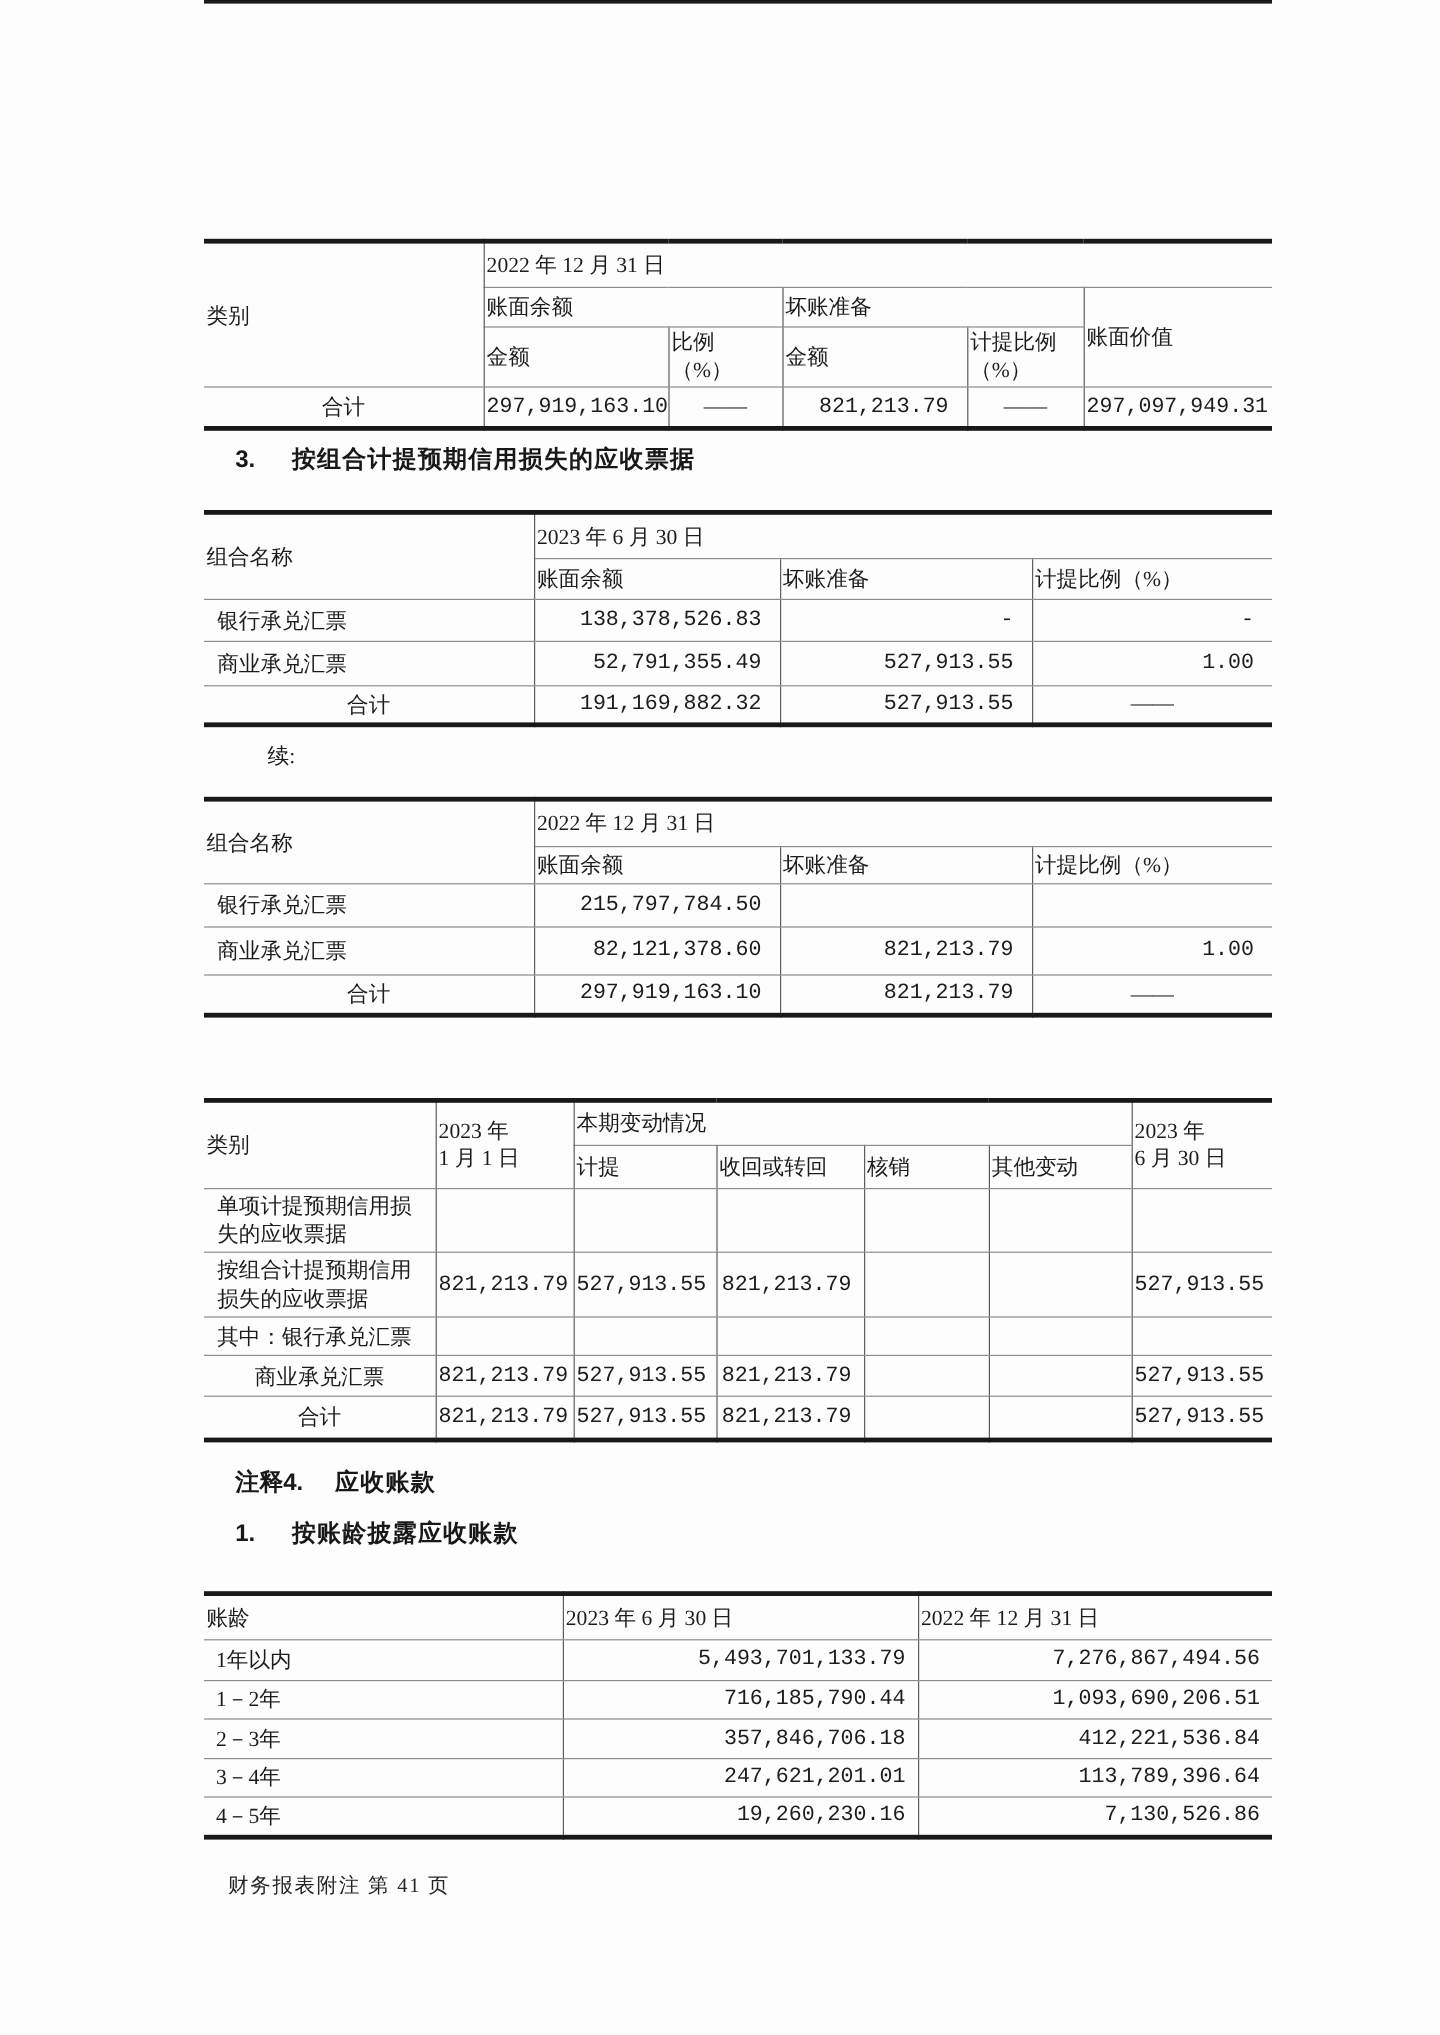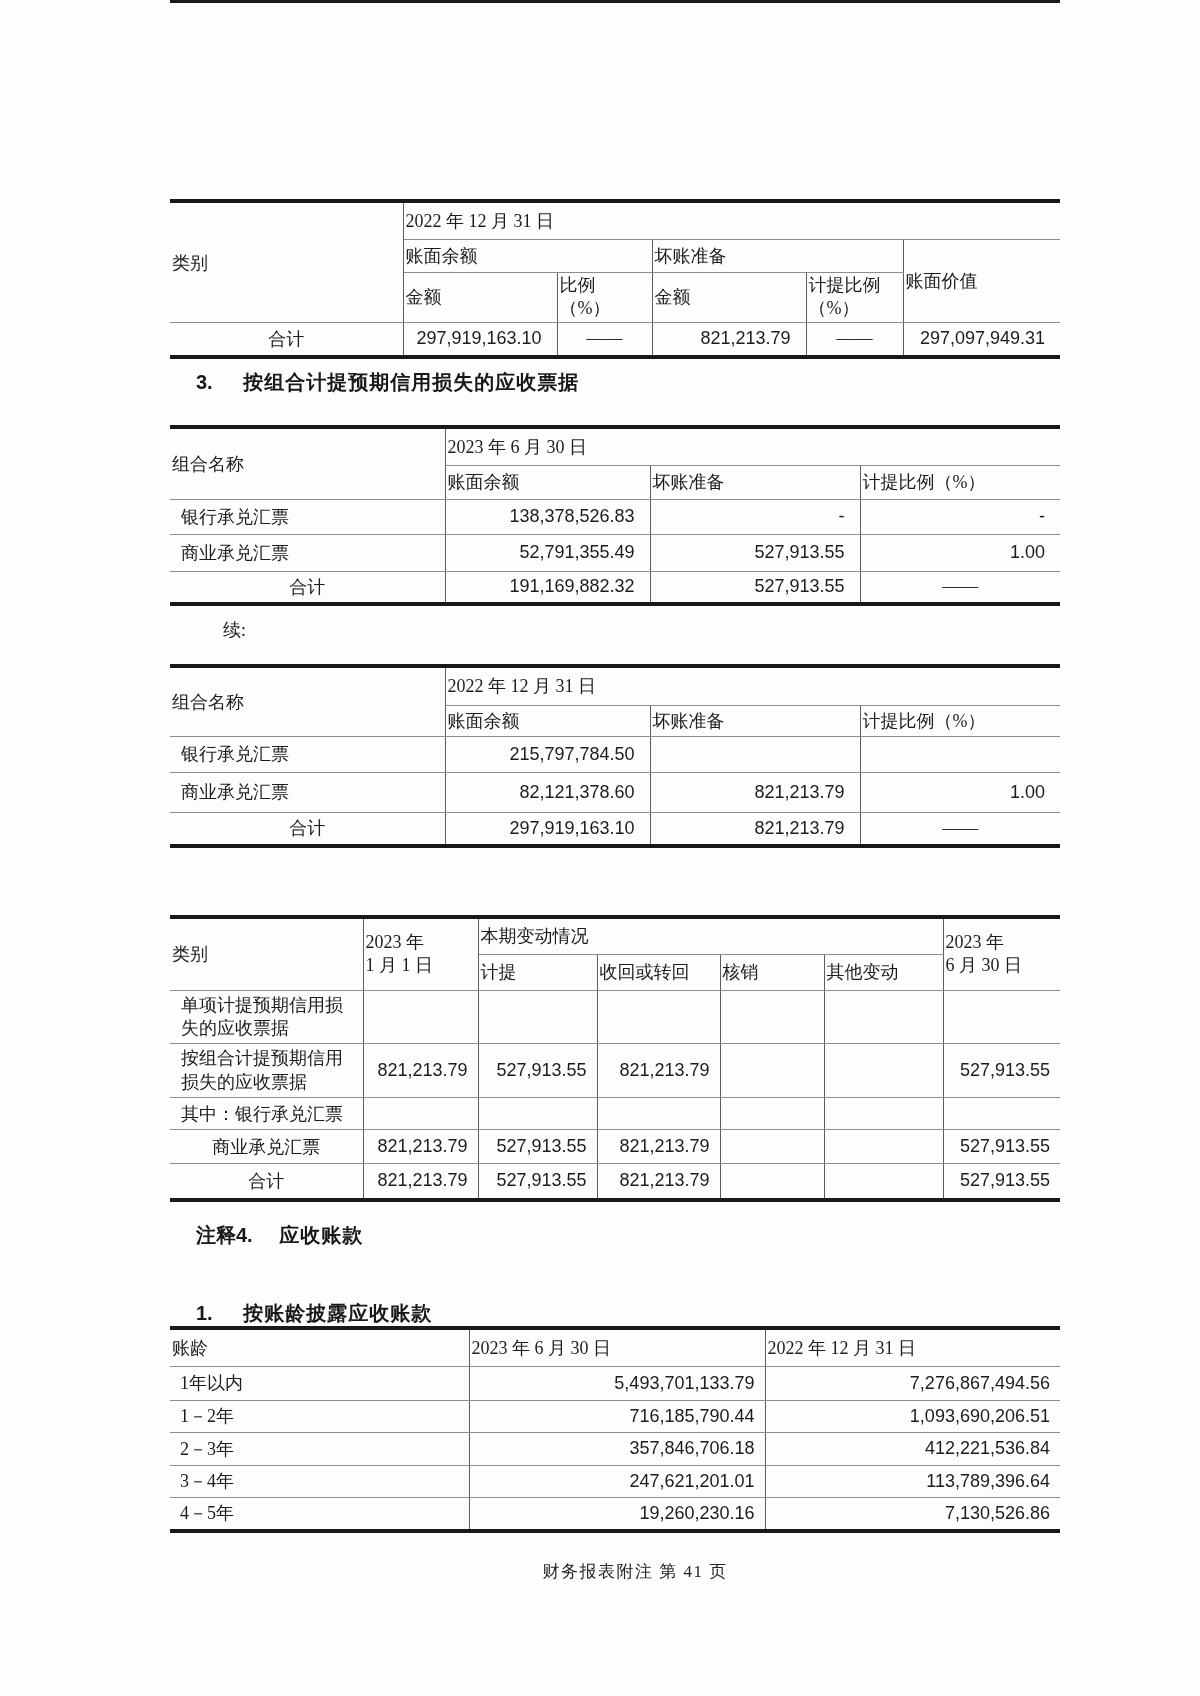--- a/index.html
+++ b/index.html
@@ -21,42 +21,42 @@
   .tbl td{
     border-left:1px solid #5d5d5d;border-right:1px solid #5d5d5d;
     border-top:1px solid #8d8d8d;border-bottom:1px solid #8d8d8d;
     vertical-align:middle;padding:1px 2px;overflow:hidden;
     font-size:18px;color:#1c1c1c;
   }
   .hc{text-align:left;}
   .c{text-align:center;}
   .l{text-align:left;padding-left:11px !important;}
   .r{text-align:right;padding-right:15px !important;}
-  .num{font-family:Liberation Sans, sans-serif;font-size:17px;}
+  .num{font-family:Liberation Mono, monospace;font-size:17px;}
   .pre{white-space:pre-line;line-height:1.32;}
   .wrap2{line-height:1.3;padding:3px 6px 3px 11px !important;margin-top:20px;}
   #t4 .r{padding-right:10px !important;}
   #t5 .l{padding-left:10px !important;margin-top:44px;}
   #t5 .r{padding-right:10px !important;}
 
   .sec{
     position:absolute;left:170px;width:890px;white-space:nowrap;
     font-family:"Liberation Sans","DejaVu Sans",sans-serif;
     font-weight:bold;font-size:20px;color:#181818;
   }
   .sec .snum{display:inline-block;margin-left:26px;}
   .sec .stitle{display:inline-block;margin-left:25px;letter-spacing:1px;}
   .sec .stitle.tight{margin-left:21px;}
 
   .cont-label{
     position:absolute;left:170px;padding-left:53px;
     font-size:18px;color:#1c1c1c;
   }
   .footer{
-    position:absolute;left:170px;width:890px;text-align:center;
+    position:absolute;left:170px;width:890px;text-align:left;
     font-size:17px;color:#242424;letter-spacing:1.5px;padding-left:20px;
   }
 </style>
 </head>
 <body>
 
 <div class="page">
 
   <div class="top-rule"></div>
 
@@ -253,21 +253,21 @@
       <td class="r num">527,913.55</td>
     </tr>
   </tbody>
     </table>
 
   <div class="sec" style="top:1222px">
     <span class="snum">注释4.</span>
     <span class="stitle tight">应收账款</span>
   </div>
 
-  <div class="sec" style="top:1300px">
+  <div class="sec" style="top:1264px">
     <span class="snum">1.</span>
     <span class="stitle">按账龄披露应收账款</span>
   </div>
 
   <table class="tbl" id="t5" style="top:1326px">
     <colgroup>
       <col style="width:299px">
         <col style="width:296px">
         <col style="width:295px">
     </colgroup>

